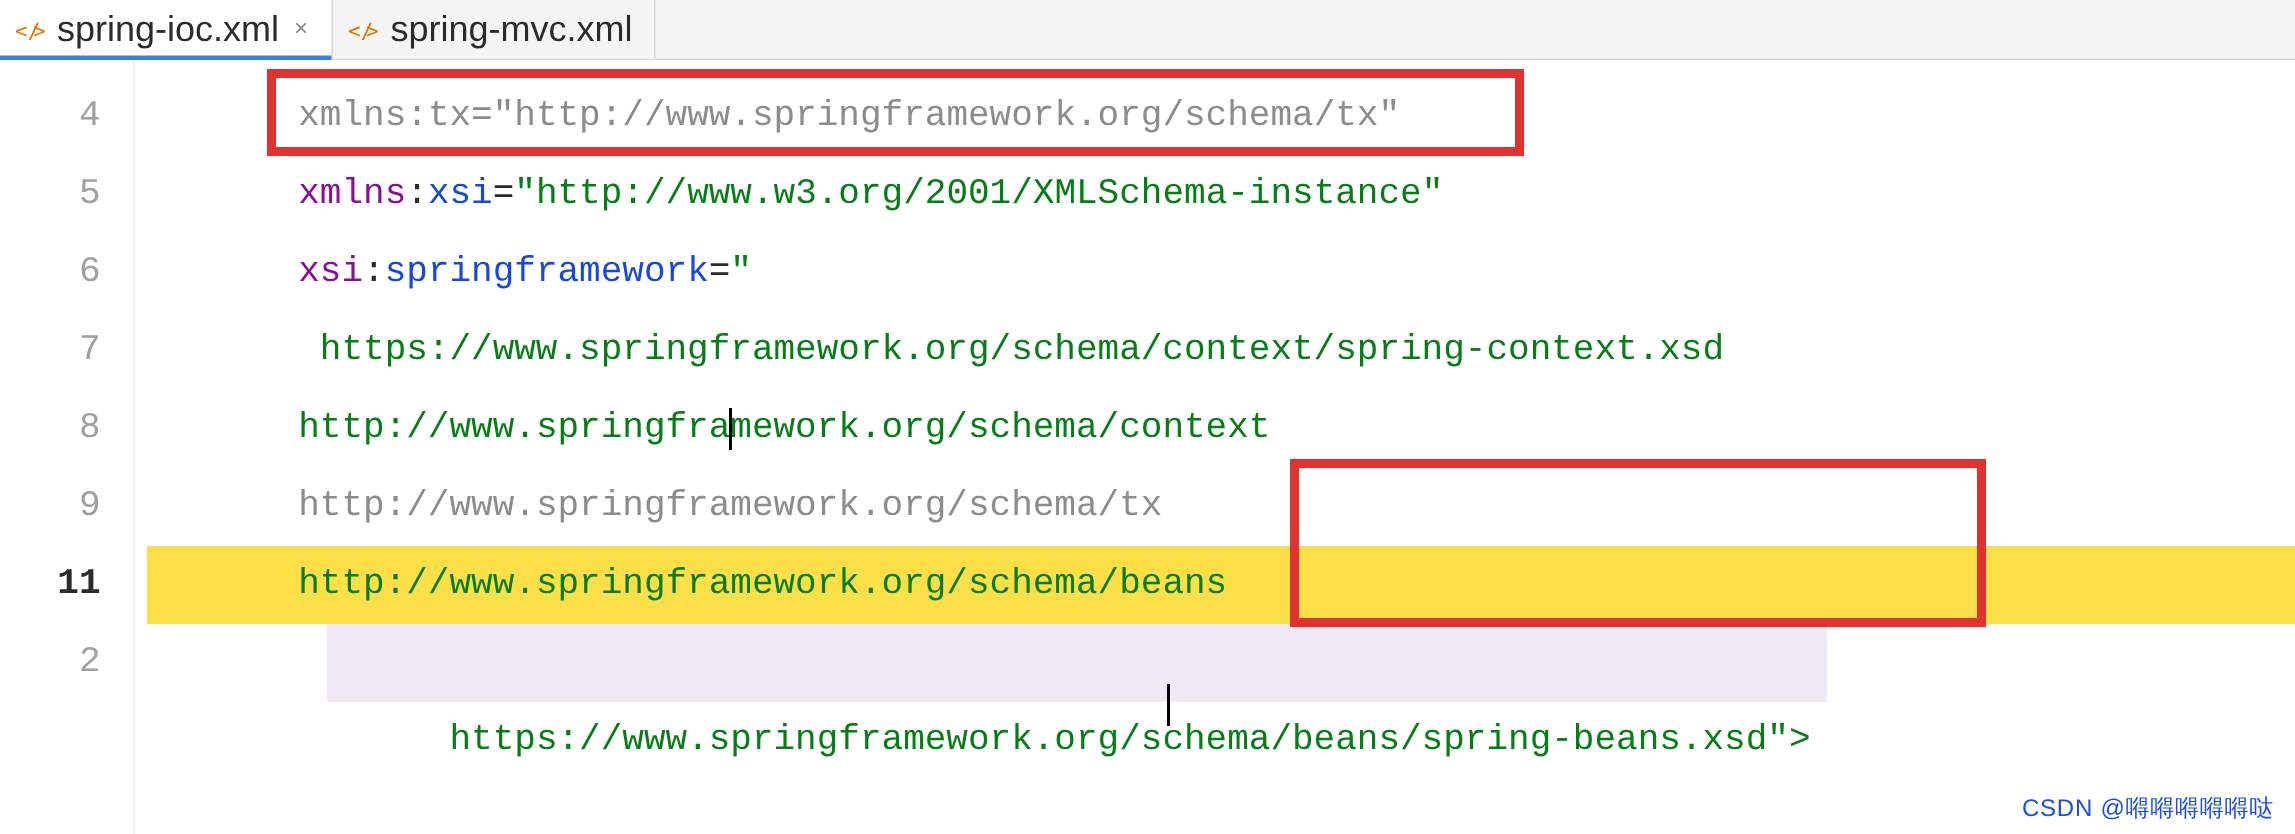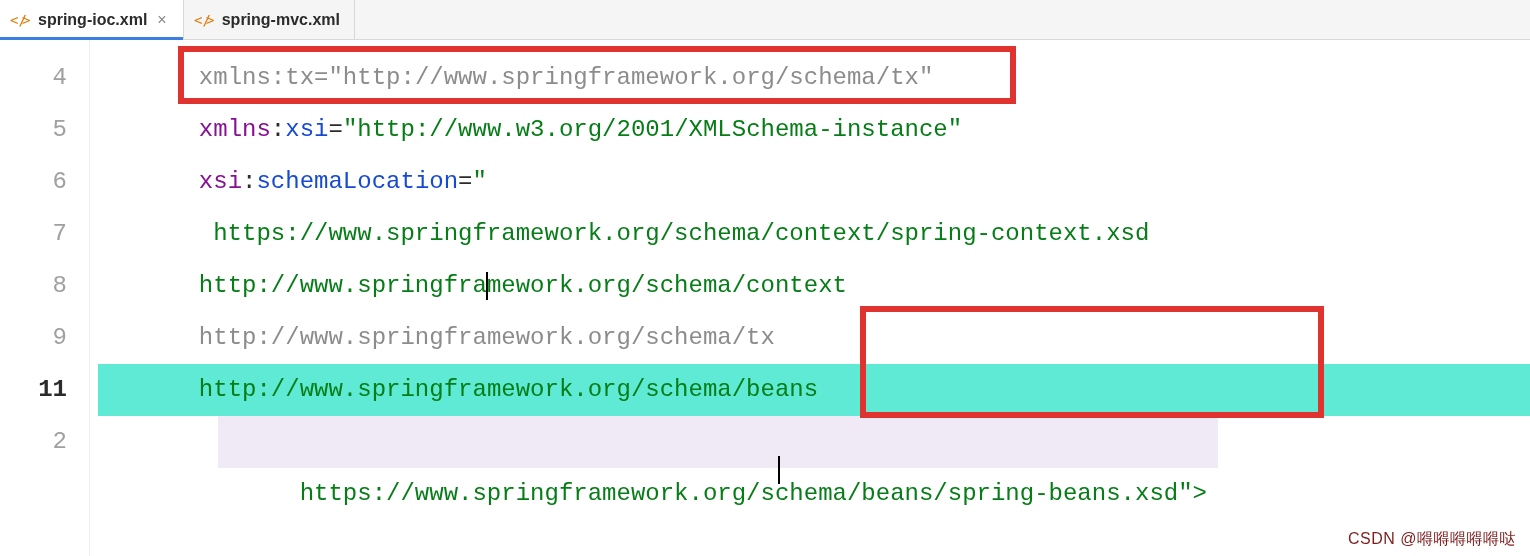--- a/index.html
+++ b/index.html
@@ -32,21 +32,21 @@
     background: #ffffff;
   }
   .tab.active::after {
     content: "";
     position: absolute;
     left: 0; right: 0; bottom: -1px;
     height: 3px;
     background: #3b7fe0;
   }
   .tab-icon { display: inline-flex; }
-  .tab-label { font-family: Arial, sans-serif; font-size: 16px; color: #2b2b2b; font-weight: bold; }
+  .tab-label { font-family: Arial, sans-serif; font-size: 24px; color: #2b2b2b; }
   .tab-close { font-family: Arial, sans-serif; color: #888; font-size: 16px; padding: 0 2px; }
   .editor {
     display: flex;
     height: calc(100% - 40px);
     position: relative;
   }
   .gutter {
     width: 90px;
     background: #ffffff;
     border-right: 1px solid #eeeeee;
@@ -65,21 +65,21 @@
     padding-left: 8px;
     position: relative;
   }
   .line {
     height: 52px;
     line-height: 52px;
     white-space: pre;
     font-size: 24px;
     position: relative;
   }
-  .line.current { background: #5eead4; }
+  .line.current { background: #fde047; }
   .sel-bg {
     position: absolute;
     background: #efeaf5;
     height: 52px;
     z-index: -1;
   }
   
   .ns { color: #871094; }       
   .attr { color: #174ad4; }     
   .op { color: #2b2b2b; }       
@@ -93,21 +93,21 @@
     pointer-events: none;
     z-index: 5;
   }
   
   .wm {
     position: absolute;
     right: 14px;
     bottom: 6px;
     font-family: Arial, sans-serif;
     font-size: 16px;
-    color: #7f1d1d;
+    color: #1d4ed8;
     letter-spacing: 0.5px;
   }
   
   .caret {
     position: absolute;
     width: 0;
     height: 28px;
     border-left: 2px solid #000;
   }
 </style>
@@ -150,21 +150,21 @@
 
   <div class="code">
 
     <div class="hl-box" style="left:88px; top:6px; width:838px; height:58px;"></div>
     <div class="hl-box" style="left:770px; top:266px; width:464px; height:112px;"></div>
 
     <div class="line">       <span class="dim"><span>xmlns</span>:<span>tx</span>=<span>"http://www.springframework.org/schema/tx"</span></span></div>
 
     <div class="line">       <span class="ns">xmlns</span><span class="op">:</span><span class="attr">xsi</span><span class="op">=</span><span class="str">"http://www.w3.org/2001/XMLSchema-instance"</span></div>
 
-    <div class="line">       <span class="ns">xsi</span><span class="op">:</span><span class="attr">schemaLocation</span><span class="op">=</span><span class="punct">"</span></div>
+    <div class="line">       <span class="ns">xsi</span><span class="op">:</span><span class="attr">springframework</span><span class="op">=</span><span class="punct">"</span></div>
 
     <div class="line">        <span class="str">https://www.springframework.org/schema/context/spring-context.xsd</span></div>
 
     <div class="line">       <span class="str">http://www.springframework.org/schema/context</span><span class="caret" style="left:388px; top:12px;"></span></div>
 
     <div class="line">       <span class="dim">http://www.springframework.org/schema/tx</span></div>
 
 
     <div class="line current">       <span class="str">http://www.springframework.org/schema/beans</span></div>
 

